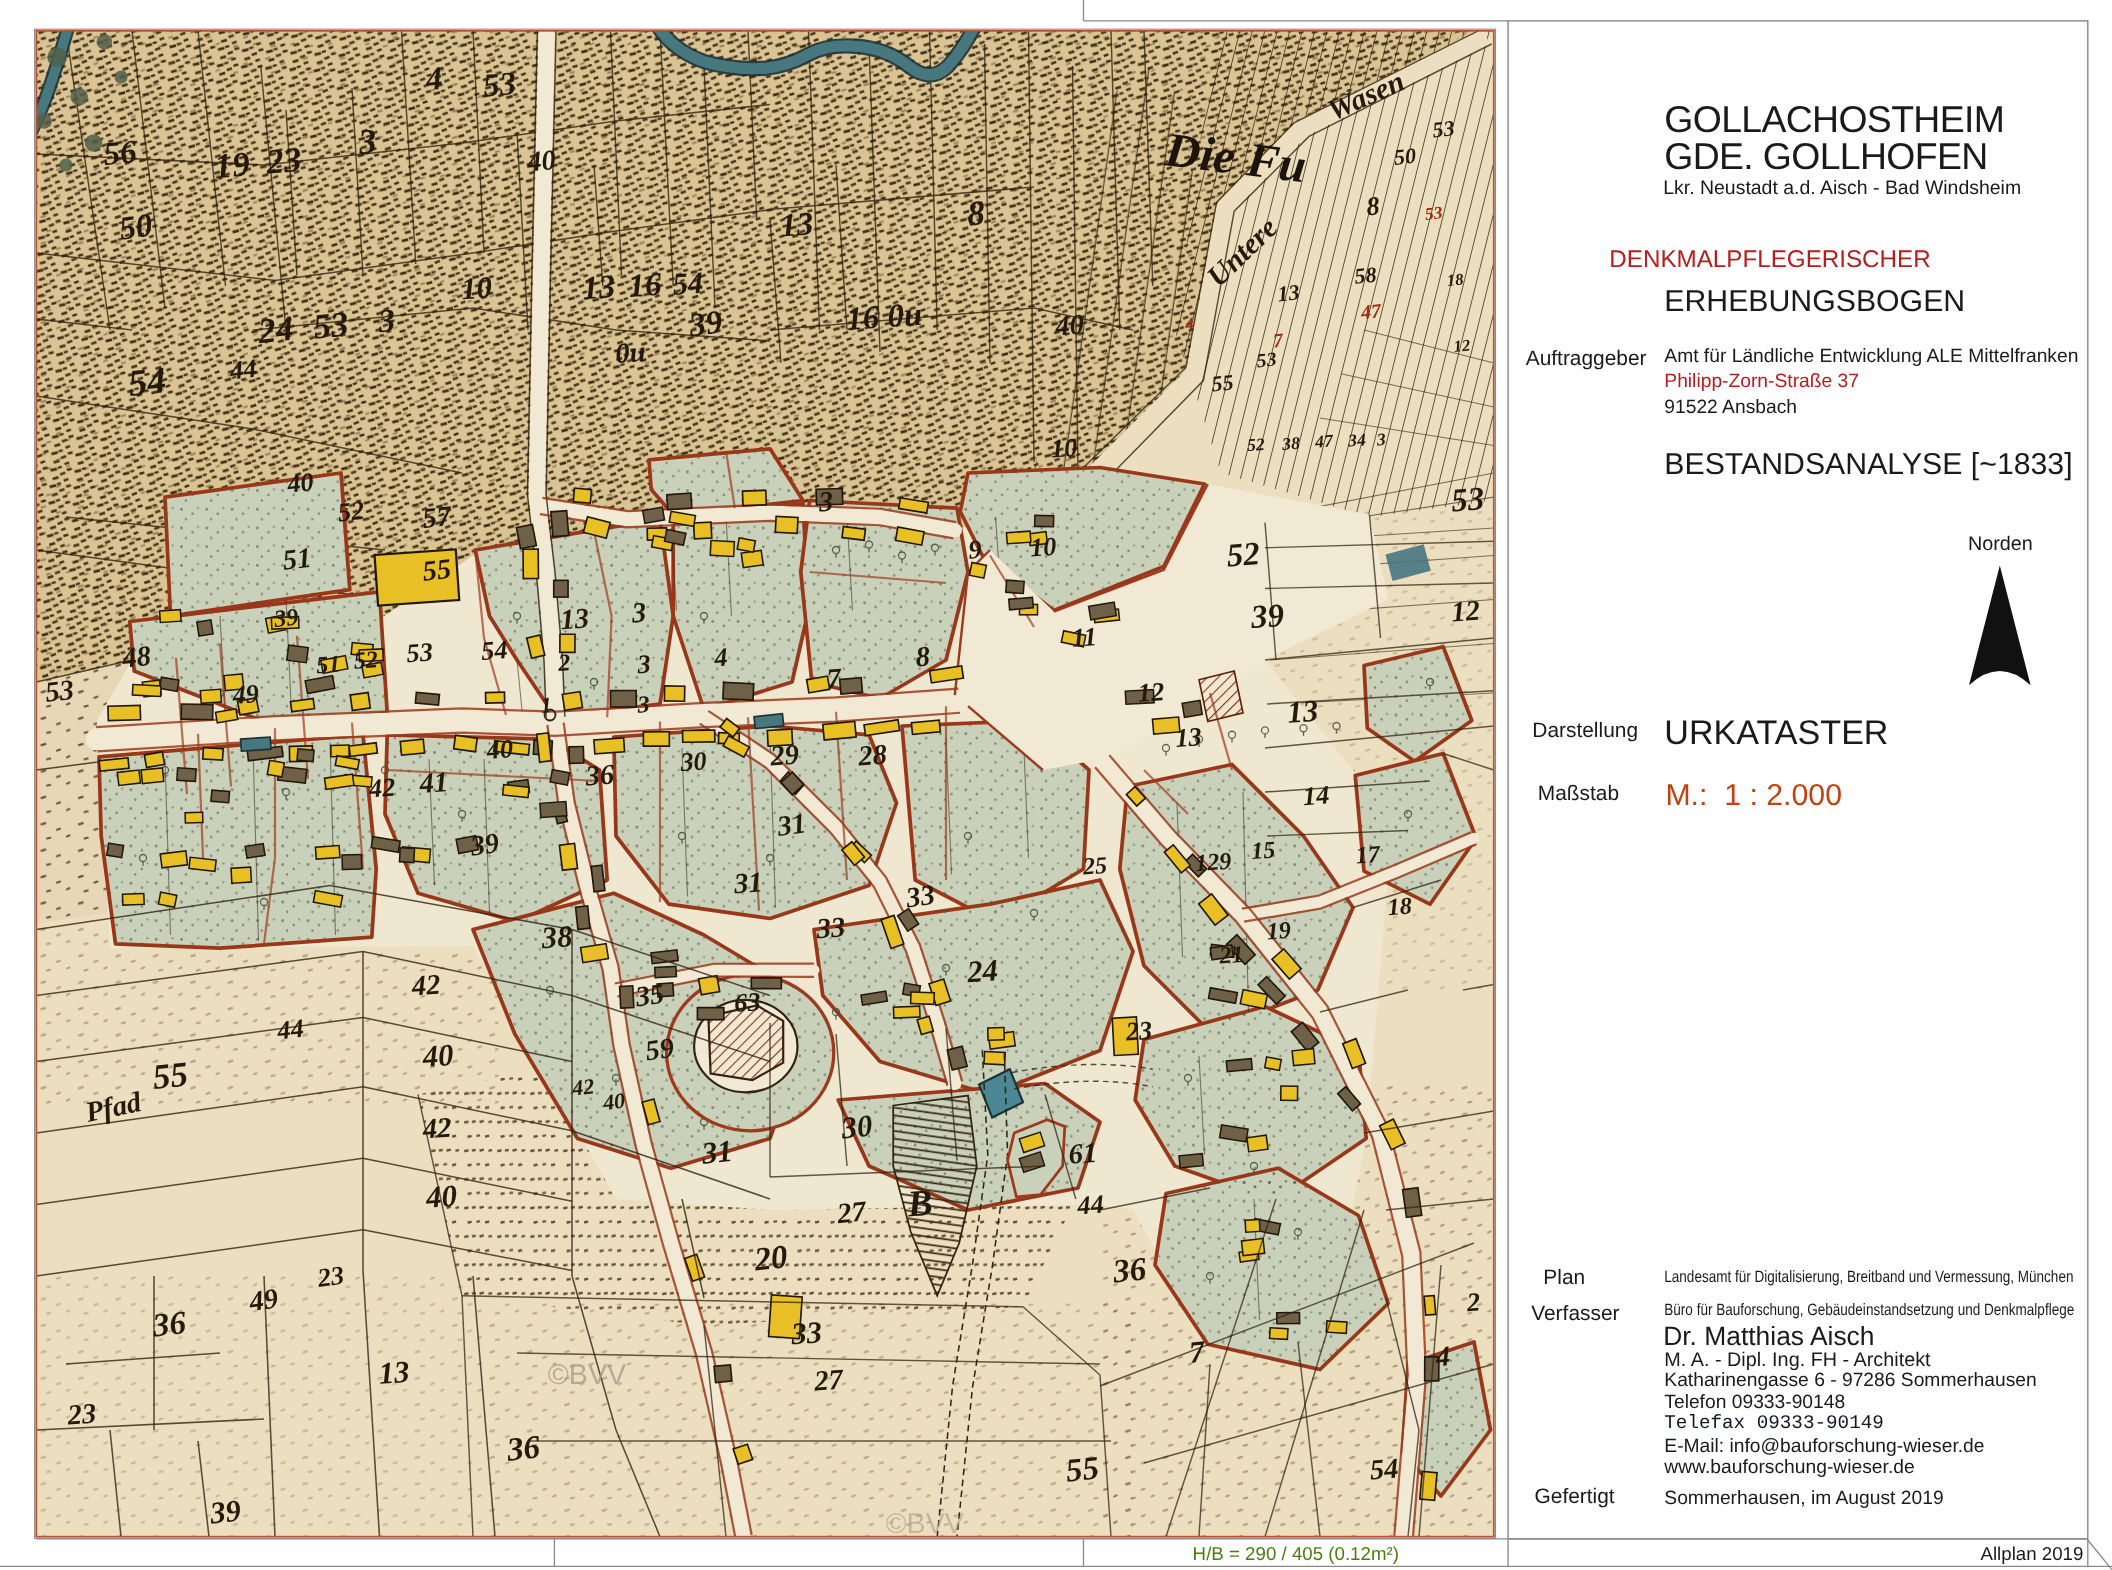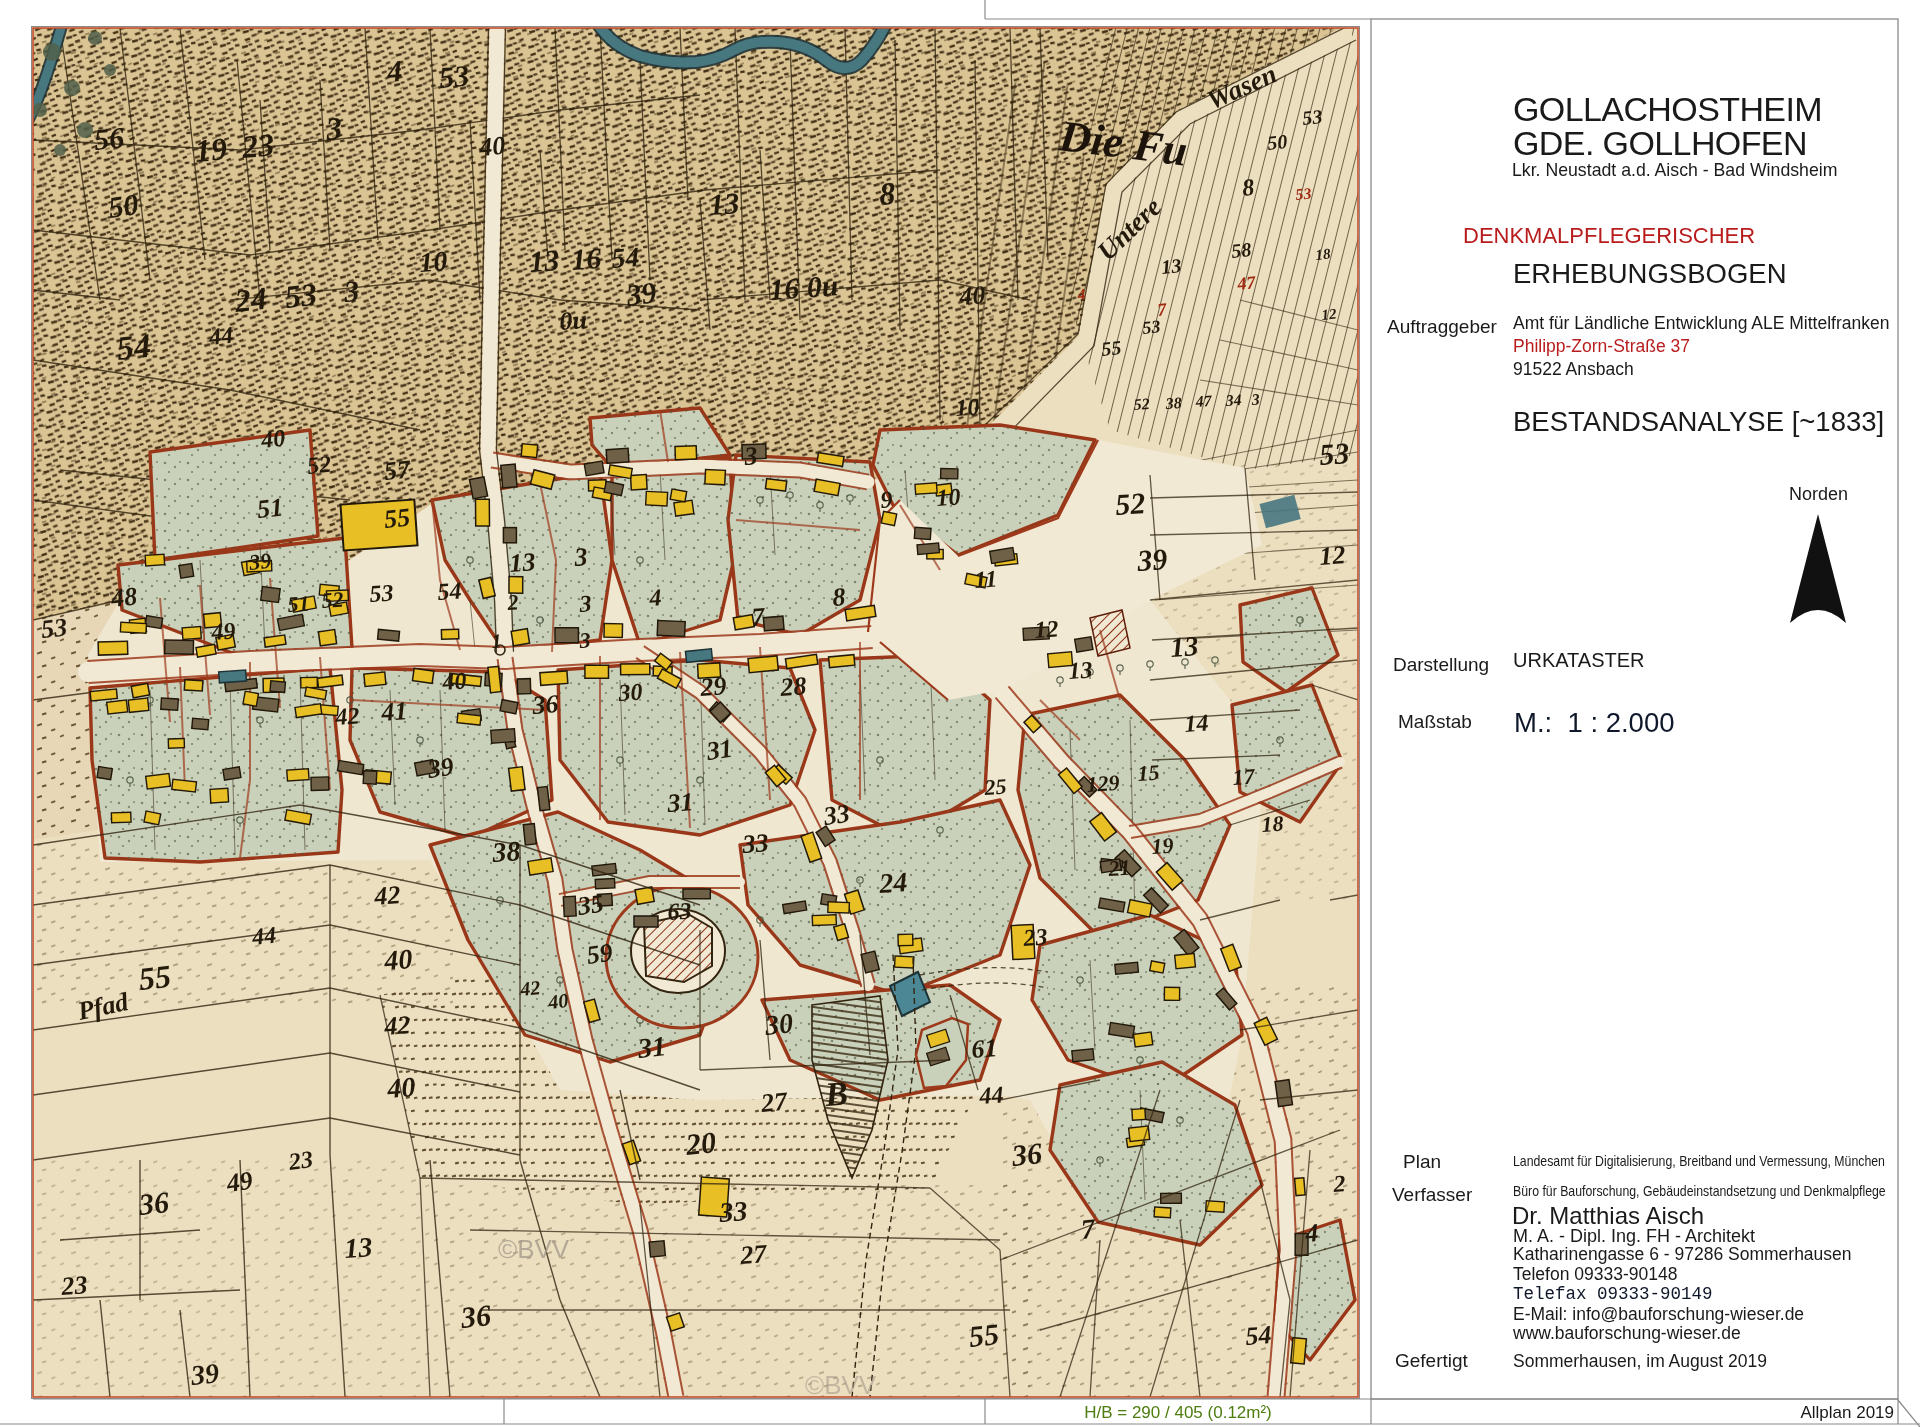--- a/index.html
+++ b/index.html
@@ -822,23 +822,23 @@
 <div style="position:absolute;left:1512px;top:161.5px;font-size:17.7px;font-family:'Liberation Sans',sans-serif;line-height:1;white-space:nowrap;color:#1a1a1a;">Lkr. Neustadt a.d. Aisch - Bad Windsheim</div>
 <div style="position:absolute;left:1463px;top:224.7px;font-size:22px;font-family:'Liberation Sans',sans-serif;line-height:1;white-space:nowrap;color:#b91c1c;">DENKMALPFLEGERISCHER</div>
 <div style="position:absolute;left:1513px;top:259.7px;font-size:27.5px;font-family:'Liberation Sans',sans-serif;line-height:1;white-space:nowrap;color:#1a1a1a;">ERHEBUNGSBOGEN</div>
 <div style="position:absolute;left:1387px;top:316.9px;font-size:19px;font-family:'Liberation Sans',sans-serif;line-height:1;white-space:nowrap;color:#1a1a1a;">Auftraggeber</div>
 <div style="position:absolute;left:1513px;top:315.2px;font-size:17.5px;font-family:'Liberation Sans',sans-serif;line-height:1;white-space:nowrap;color:#1a1a1a;">Amt für Ländliche Entwicklung ALE Mittelfranken</div>
 <div style="position:absolute;left:1513px;top:338.2px;font-size:17.5px;font-family:'Liberation Sans',sans-serif;line-height:1;white-space:nowrap;color:#b91c1c;">Philipp-Zorn-Straße 37</div>
 <div style="position:absolute;left:1513px;top:361.2px;font-size:17.5px;font-family:'Liberation Sans',sans-serif;line-height:1;white-space:nowrap;color:#1a1a1a;">91522 Ansbach</div>
 <div style="position:absolute;left:1513px;top:407.7px;font-size:27.5px;font-family:'Liberation Sans',sans-serif;line-height:1;white-space:nowrap;color:#1a1a1a;">BESTANDSANALYSE [~1833]</div>
 <div style="position:absolute;left:1789px;top:484.8px;font-size:18px;font-family:'Liberation Sans',sans-serif;line-height:1;white-space:nowrap;color:#1a1a1a;">Norden</div>
 <div style="position:absolute;left:1393px;top:654.9px;font-size:19px;font-family:'Liberation Sans',sans-serif;line-height:1;white-space:nowrap;color:#1a1a1a;">Darstellung</div>
-<div style="position:absolute;left:1513px;top:649.7px;font-size:20px;font-family:'Liberation Sans',sans-serif;line-height:1;white-space:nowrap;color:#1a1a1a;">URKATASTER</div>
+<div style="position:absolute;left:1513px;top:649.7px;font-size:31px;font-family:'Liberation Sans',sans-serif;line-height:1;white-space:nowrap;color:#1a1a1a;">URKATASTER</div>
 <div style="position:absolute;left:1398px;top:711.9px;font-size:19px;font-family:'Liberation Sans',sans-serif;line-height:1;white-space:nowrap;color:#1a1a1a;">Maßstab</div>
-<div style="position:absolute;left:1514px;top:708.7px;font-size:27.5px;font-family:'Liberation Sans',sans-serif;line-height:1;white-space:nowrap;color:#0f172a;">M.:&nbsp; 1 : 2.000</div>
+<div style="position:absolute;left:1514px;top:708.7px;font-size:27.5px;font-family:'Liberation Sans',sans-serif;line-height:1;white-space:nowrap;color:#c2410c;">M.:&nbsp; 1 : 2.000</div>
 <div style="position:absolute;left:1403px;top:1151.9px;font-size:19px;font-family:'Liberation Sans',sans-serif;line-height:1;white-space:nowrap;color:#1a1a1a;">Plan</div>
 <div style="position:absolute;left:1513px;top:1153.3px;font-size:15px;font-family:'Liberation Sans',sans-serif;line-height:1;white-space:nowrap;color:#1a1a1a;transform:scaleX(0.82);transform-origin:0 0">Landesamt für Digitalisierung, Breitband und Vermessung, München</div>
 <div style="position:absolute;left:1392px;top:1184.9px;font-size:19px;font-family:'Liberation Sans',sans-serif;line-height:1;white-space:nowrap;color:#1a1a1a;">Verfasser</div>
 <div style="position:absolute;left:1513px;top:1183.3px;font-size:15px;font-family:'Liberation Sans',sans-serif;line-height:1;white-space:nowrap;color:#1a1a1a;transform:scaleX(0.82);transform-origin:0 0">Büro für Bauforschung, Gebäudeinstandsetzung und Denkmalpflege</div>
 <div style="position:absolute;left:1512px;top:1203.7px;font-size:24px;font-family:'Liberation Sans',sans-serif;line-height:1;white-space:nowrap;color:#1a1a1a;">Dr. Matthias Aisch</div>
 <div style="position:absolute;left:1513px;top:1226.8px;font-size:18px;font-family:'Liberation Sans',sans-serif;line-height:1;white-space:nowrap;color:#1a1a1a;text-align:center;">M. A. - Dipl. Ing. FH - Architekt</div>
 <div style="position:absolute;left:1513px;top:1246.2px;font-size:17.5px;font-family:'Liberation Sans',sans-serif;line-height:1;white-space:nowrap;color:#1a1a1a;">Katharinengasse 6 - 97286 Sommerhausen</div>
 <div style="position:absolute;left:1513px;top:1266.2px;font-size:17.5px;font-family:'Liberation Sans',sans-serif;line-height:1;white-space:nowrap;color:#1a1a1a;">Telefon 09333-90148</div>
 <div style="position:absolute;left:1513px;top:1286.2px;font-size:17.5px;font-family:Liberation Mono, monospace;line-height:1;white-space:nowrap;color:#0f172a;">Telefax 09333-90149</div>
 <div style="position:absolute;left:1513px;top:1306.2px;font-size:17.5px;font-family:'Liberation Sans',sans-serif;line-height:1;white-space:nowrap;color:#1a1a1a;">E-Mail: info@bauforschung-wieser.de</div>

